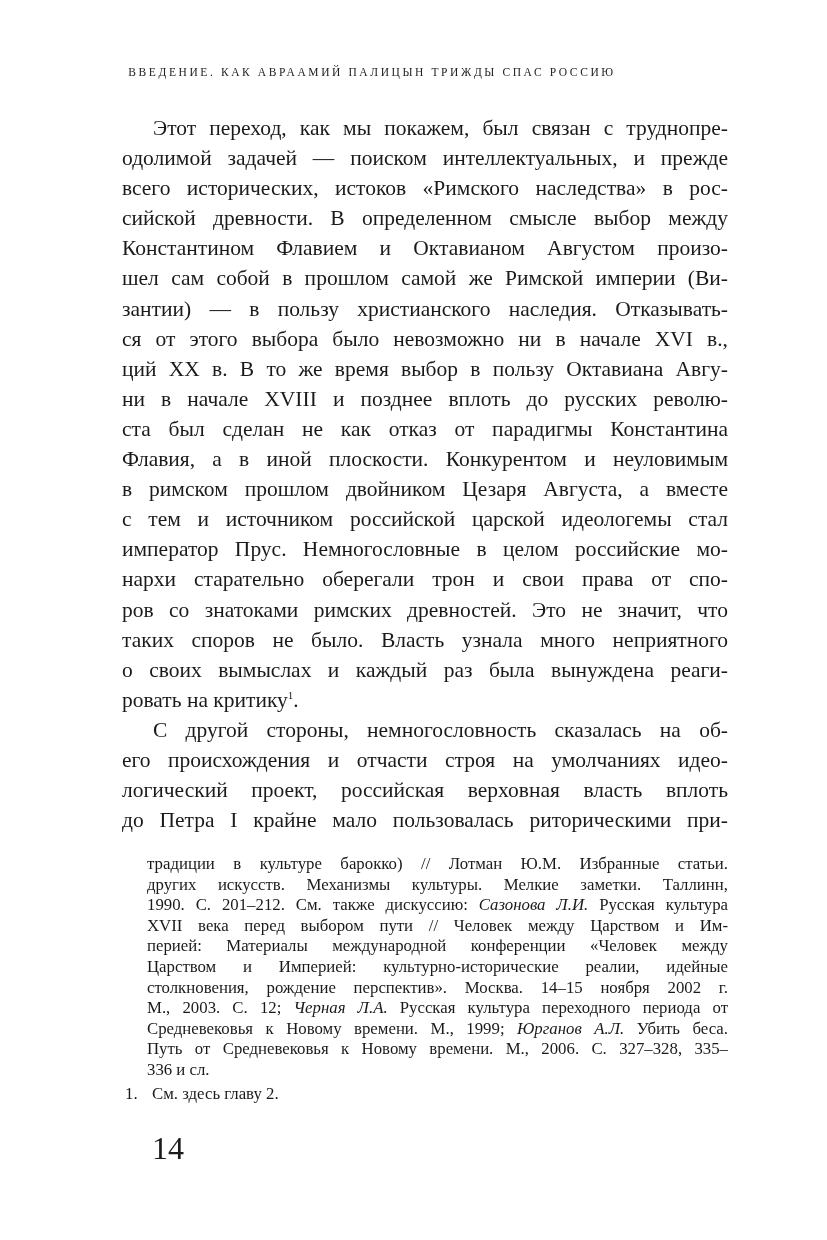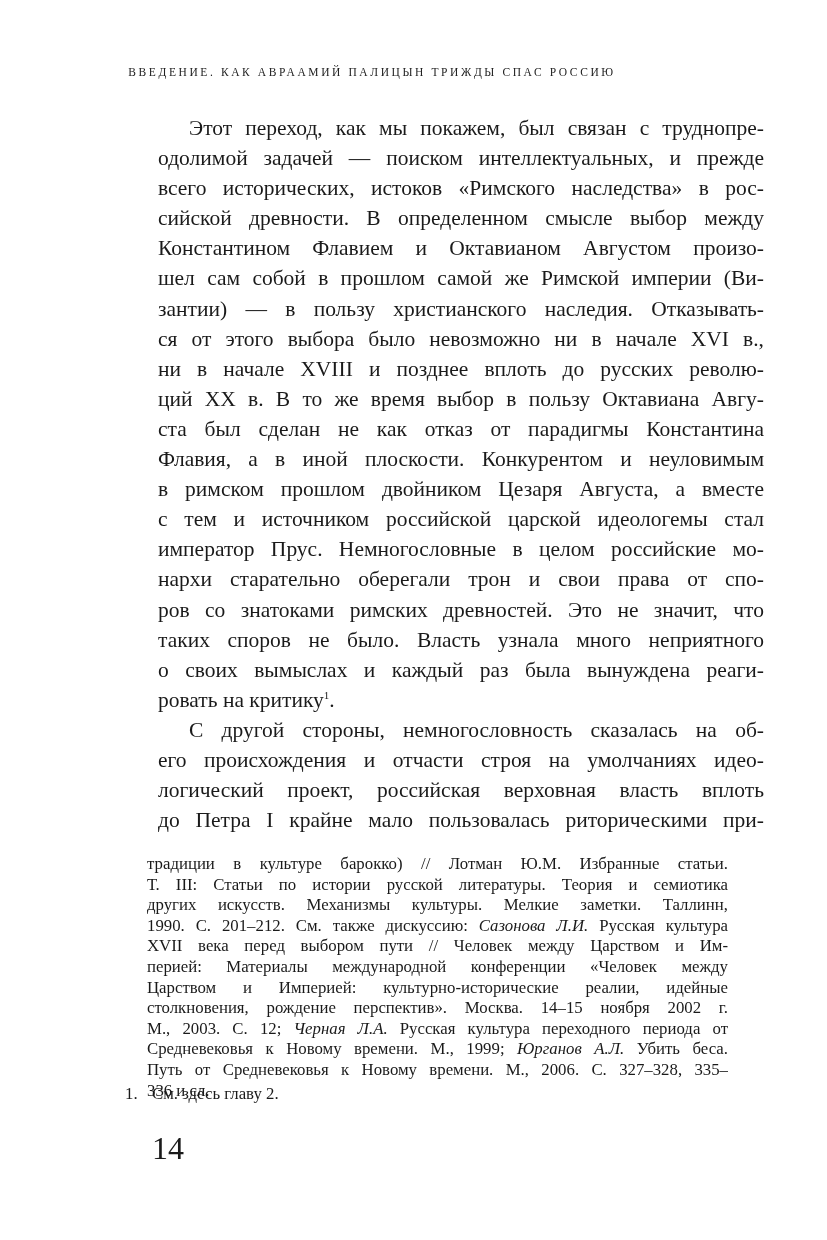--- a/index.html
+++ b/index.html
@@ -9,21 +9,21 @@
     font-family: "Liberation Serif", "DejaVu Serif", serif;
   }
   .running-head {
     position: absolute; left: 0; width: 744px; top: 66px;
     text-align: center;
     font-size: 11.5px; letter-spacing: 2.6px;
     text-transform: uppercase; color: #222;
   }
   .main-text {
     position: absolute; left: 122px; width: 606px; top: 113px;
-    font-size: 21.5px; line-height: 30.1px; margin-left: 36px;
+    font-size: 21.5px; line-height: 30.1px;
   }
   .line {
     display: block; white-space: nowrap;
     text-align: justify; text-align-last: justify;
     height: 30.1px;
   }
   .line.last { text-align-last: left; }
   .line.indent { padding-left: 31px; }
   sup.fnref { font-size: 11px; line-height: 0; vertical-align: 8px; }
   .footnotes {
@@ -54,41 +54,40 @@
 
 <div class="main-text">
   <span class="line indent">Этот переход, как мы покажем, был связан с труднопре-</span>
   <span class="line">одолимой задачей — поиском интеллектуальных, и прежде</span>
   <span class="line">всего исторических, истоков «Римского наследства» в рос-</span>
   <span class="line">сийской древности. В определенном смысле выбор между</span>
   <span class="line">Константином Флавием и Октавианом Августом произо-</span>
   <span class="line">шел сам собой в прошлом самой же Римской империи (Ви-</span>
   <span class="line">зантии) — в пользу христианского наследия. Отказывать-</span>
   <span class="line">ся от этого выбора было невозможно ни в начале XVI в.,</span>
+  <span class="line">ций XX в. В то же время выбор в пользу Октавиана Авгу-</span>
   <span class="line">ни в начале XVIII и позднее вплоть до русских револю-</span>
-  <span class="line">ций XX в. В то же время выбор в пользу Октавиана Авгу-</span>
   <span class="line">ста был сделан не как отказ от парадигмы Константина</span>
   <span class="line">Флавия, а в иной плоскости. Конкурентом и неуловимым</span>
   <span class="line">в римском прошлом двойником Цезаря Августа, а вместе</span>
   <span class="line">с тем и источником российской царской идеологемы стал</span>
   <span class="line">император Прус. Немногословные в целом российские мо-</span>
   <span class="line">нархи старательно оберегали трон и свои права от спо-</span>
   <span class="line">ров со знатоками римских древностей. Это не значит, что</span>
   <span class="line">таких споров не было. Власть узнала много неприятного</span>
   <span class="line">о своих вымыслах и каждый раз была вынуждена реаги-</span>
   <span class="line last"><span>ровать на критику</span><sup class="fnref">1</sup><span>.</span></span>
   <span class="line indent">С другой стороны, немногословность сказалась на об-</span>
   <span class="line">его происхождения и отчасти строя на умолчаниях идео-</span>
   <span class="line">логический проект, российская верховная власть вплоть</span>
   <span class="line">до Петра I крайне мало пользовалась риторическими при-</span>
 </div>
 
 <div class="footnotes" id="footnotes">
     <span class="fline"><span>традиции в культуре барокко) // Лотман Ю.М. Избранные статьи.</span></span>
-    <span class="fline"><span>Т. III: Статьи по истории русской литературы. Теория и семиотика</span></span>
     <span class="fline"><span>других искусств. Механизмы культуры. Мелкие заметки. Таллинн,</span></span>
     <span class="fline"><span>1990. С. 201–212. См. также дискуссию: </span><i>Сазонова Л.И.</i><span> Русская культура</span></span>
     <span class="fline"><span>XVII века перед выбором пути // Человек между Царством и Им-</span></span>
     <span class="fline"><span>перией: Материалы международной конференции «Человек между</span></span>
     <span class="fline"><span>Царством и Империей: культурно-исторические реалии, идейные</span></span>
     <span class="fline"><span>столкновения, рождение перспектив». Москва. 14–15 ноября 2002 г.</span></span>
     <span class="fline"><span>М., 2003. С. 12; </span><i>Черная Л.А.</i><span> Русская культура переходного периода от</span></span>
     <span class="fline"><span>Средневековья к Новому времени. М., 1999; </span><i>Юрганов А.Л.</i><span> Убить беса.</span></span>
     <span class="fline"><span>Путь от Средневековья к Новому времени. М., 2006. С. 327–328, 335–</span></span>
     <span class="fline last"><span>336 и сл.</span></span>

